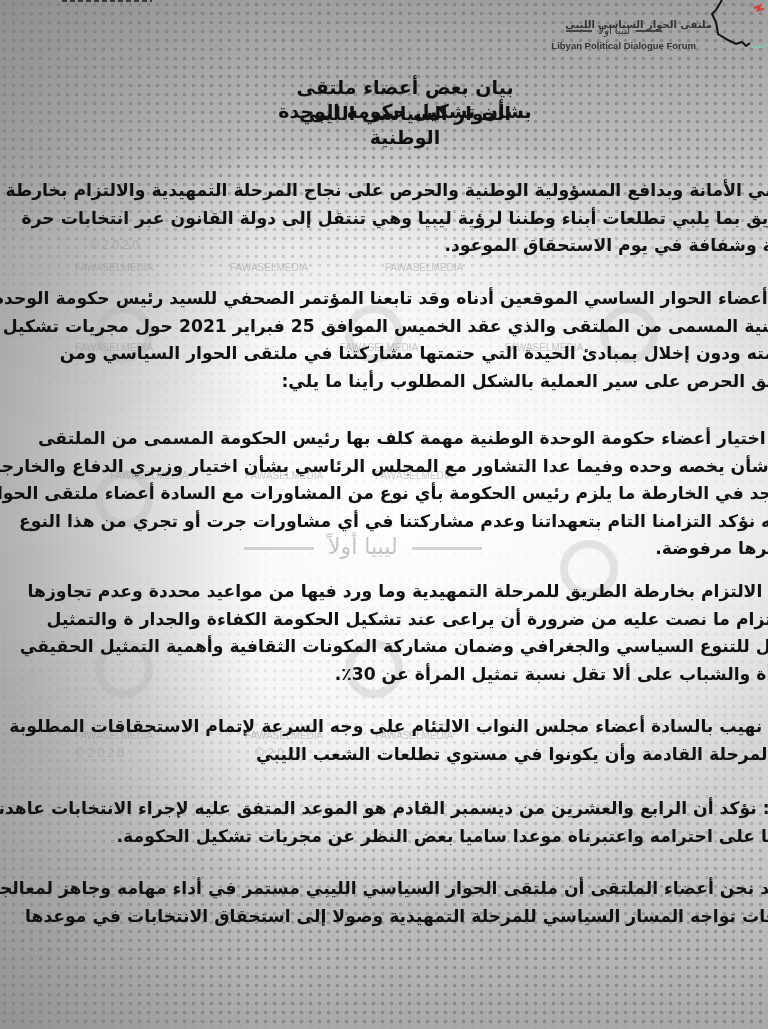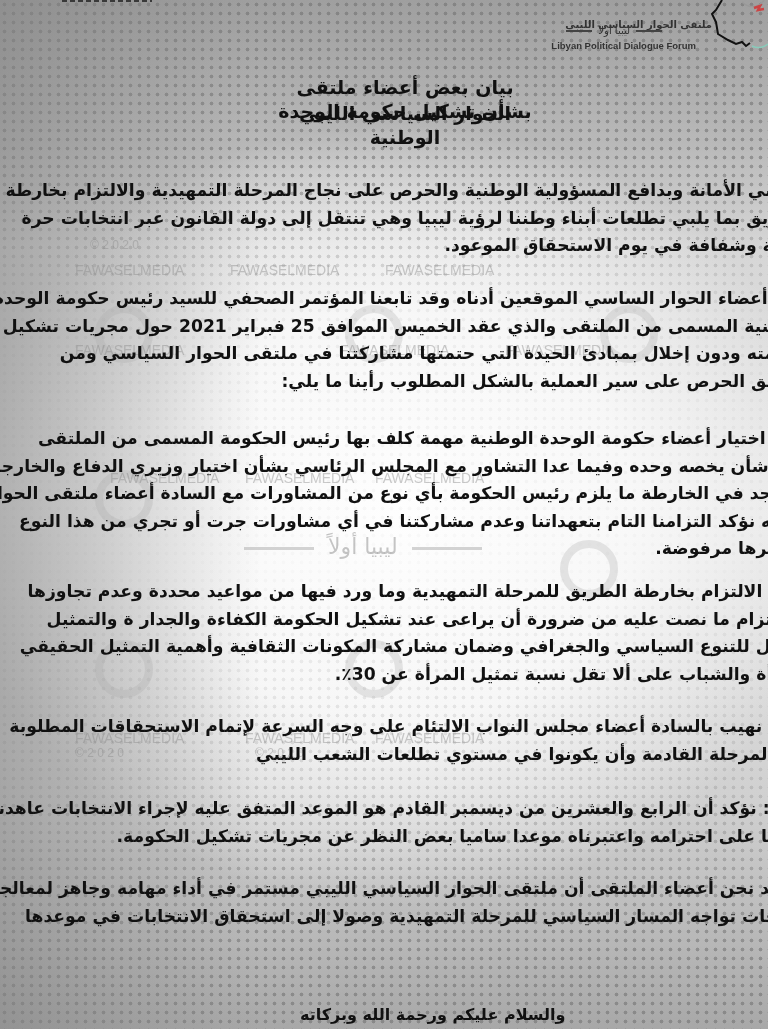--- a/index.html
+++ b/index.html
@@ -70,21 +70,21 @@
     .para .line { display: block; white-space: nowrap; overflow: visible; }
 
     .closing {
       position: absolute; left: 300px; top: 1005px; direction: rtl; font-weight: bold; font-size: 16px;
       color: #111; white-space: nowrap;
     }
 
     
     .wm {
       position: absolute; color: rgba(140,140,140,0.45); font-family: "Liberation Sans", sans-serif;
-      font-size: 14px; white-space: nowrap;
+      font-size: 10px; white-space: nowrap;
     }
     .wm-ring {
       position: absolute; width: 58px; height: 58px; border-radius: 50%;
       border: 8px solid rgba(170,170,170,0.28); box-sizing: border-box;
     }
     .wm-big {
       position: absolute; left: 230px; top: 534px; font-size: 22px; color: rgba(150,150,150,0.55);
       direction: rtl; white-space: nowrap;
     }
     .wm-big::before, .wm-big::after {
@@ -178,14 +178,13 @@
   <div class="para" style="top:795px;">
     <span class="line">رابعاً: نؤكد أن الرابع والعشرين من ديسمبر القادم هو الموعد المتفق عليه لإجراء الانتخابات عاهدنا</span>
     <span class="line">شعبنا على احترامه واعتبرناه موعدا ساميا بعض النظر عن مجريات تشكيل الحكومة.</span>
   </div>
 
   <div class="para" style="top:875px;">
     <span class="line">ونؤكد نحن أعضاء الملتقى أن ملتقى الحوار السياسي الليبي مستمر في أداء مهامه وجاهز لمعالجة أي</span>
     <span class="line">معوقات تواجه المسار السياسي للمرحلة التمهيدية وصولا إلى استحقاق الانتخابات في موعدها</span>
   </div>
 
-  <div class="closing">والسلام عليكم ورحمة الله وبركاته</div>
 </div>
 
 </body></html>

